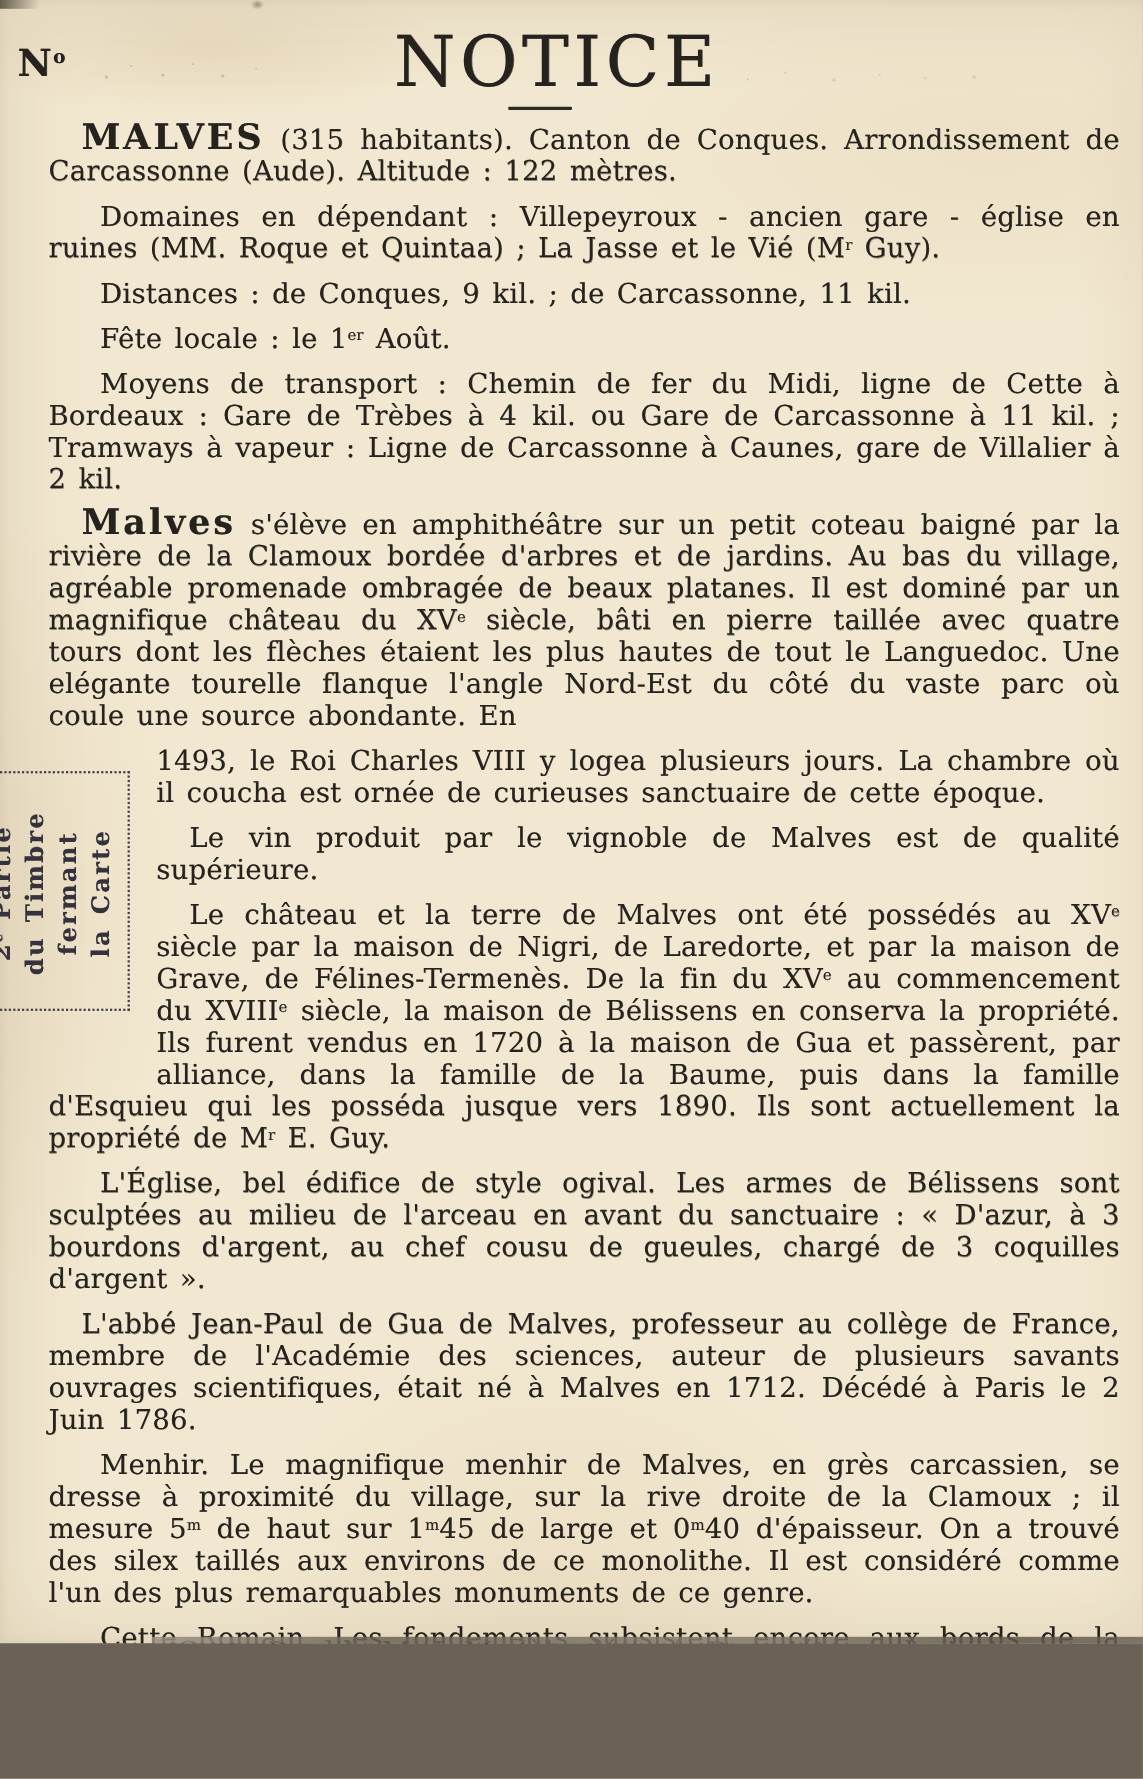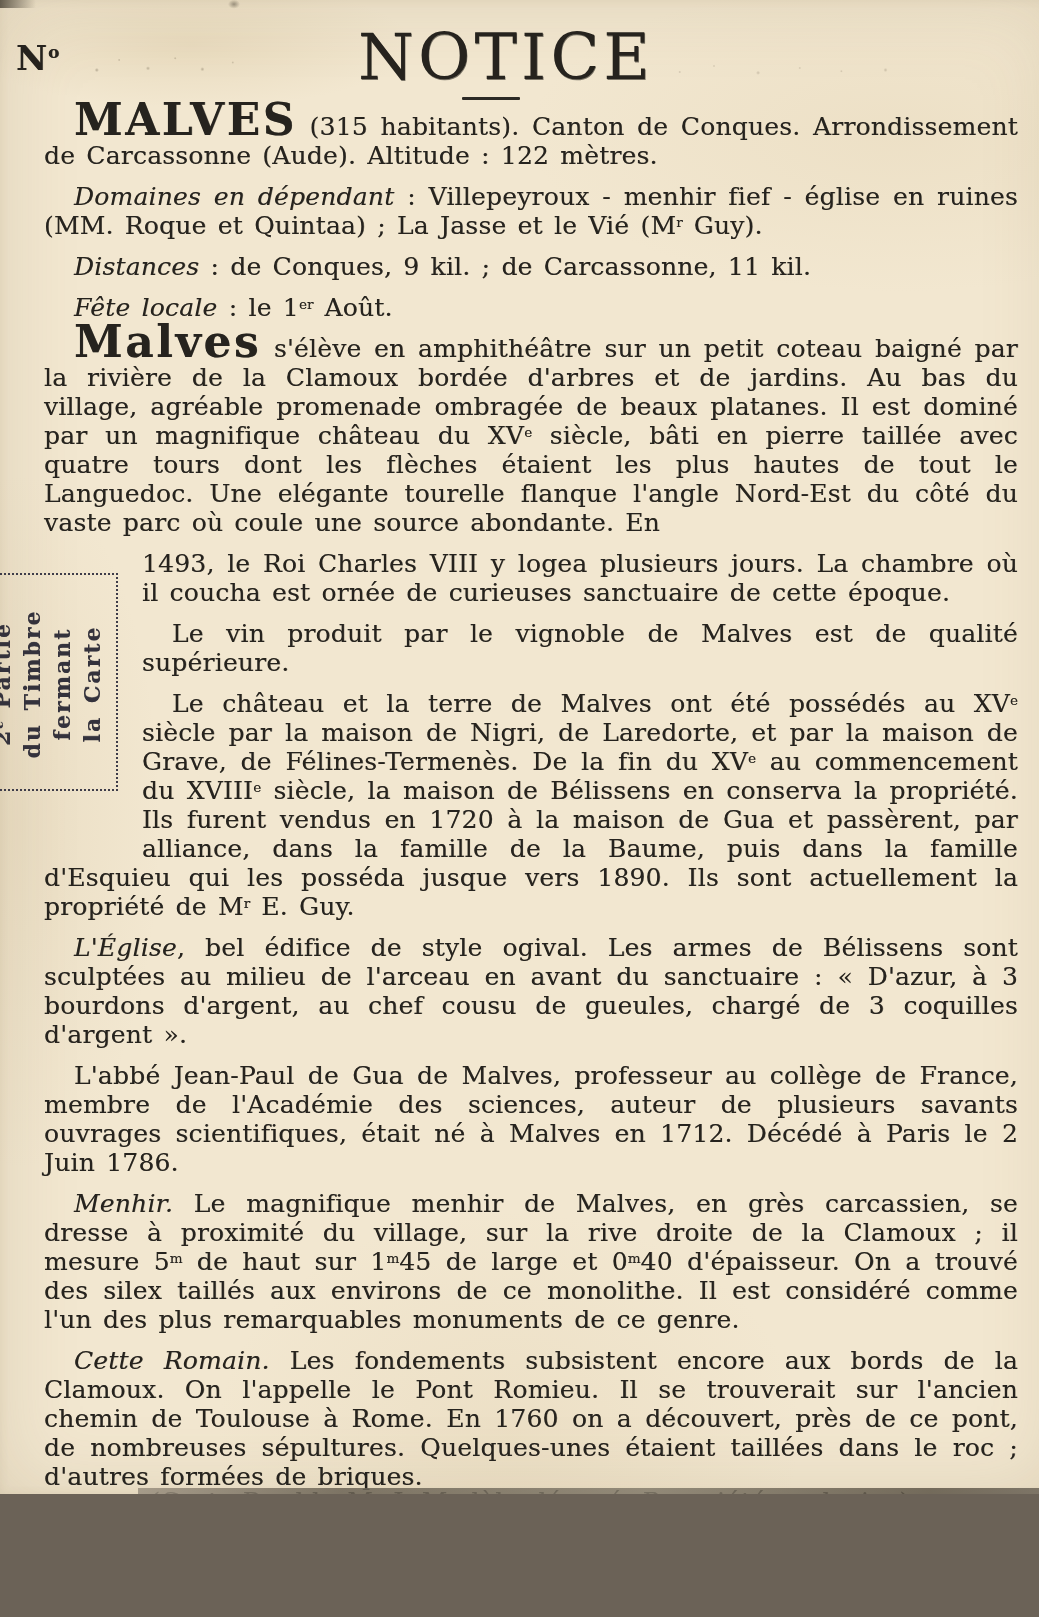--- a/index.html
+++ b/index.html
@@ -67,22 +67,22 @@
   .body-text{
     position:absolute;top:112px;left:0;right:0;
     padding:0 42px 0 44px;
     font-size:25px;line-height:29px;
     word-spacing:3px;letter-spacing:.2px;
     text-shadow:0.35px 0.35px 0.4px rgba(32,29,23,.45);
   }
   .para{margin:0 0 12px;text-indent:30px;text-align:justify;}
   .para.nogap{margin-bottom:12px;}
   .para.cont{text-indent:0;}
-  .it{font-style:italic;}
-  .lead{font-weight:700;font-size:44px;letter-spacing:2.5px;line-height:1px;}
+  .it{margin-left:17px;}
+  .lead{font-weight:700;font-size:32px;letter-spacing:2.5px;line-height:1px;}
   .body-text sup, .stamp-line sup{
     font-size:0.54em;line-height:0;vertical-align:7px;letter-spacing:0;
   }
   
   .stamp-float{
     float:left;width:136px;height:290px;
     margin-left:-44px;margin-right:6px;
     position:relative;
   }
   .stamp-box{
@@ -123,23 +123,24 @@
   <div class="no-label"><span>N</span><sup>o</sup></div>
 
   <div class="ghost ghost-left"></div>
   <div class="ghost ghost-right"></div>
 
   <div class="page-title">NOTICE</div>
   <div class="title-rule"></div>
 
   <div class="body-text">
       <p class="para"><span class="lead">MALVES</span><span> (315 habitants). Canton de Conques. Arrondissement de Carcassonne (Aude). Altitude : 122 mètres.</span></p>
-      <p class="para"><span class="it">Domaines en dépendant</span><span> : Villepeyroux - menhir fief - église en ruines (MM. Roque et Quintaa) ; La Jasse et le Vié (M</span><sup>r</sup><span> Guy).</span></p>
+      <p class="para"><span class="it">Domaines en dépendant</span><span> : Villepeyroux - ancien gare - église en ruines (MM. Roque et Quintaa) ; La Jasse et le Vié (M</span><sup>r</sup><span> Guy).</span></p>
       <p class="para"><span class="it">Distances</span><span> : de Conques, 9 kil. ; de Carcassonne, 11 kil.</span></p>
       <p class="para"><span class="it">Fête locale</span><span> : le 1</span><sup>er</sup><span> Août.</span></p>
+      <p class="para"><span class="it">Moyens de transport</span><span> : Chemin de fer du Midi, ligne de Cette à Bordeaux : Gare de Trèbes à 4 kil. ou Gare de Carcassonne à 11 kil. ; Tramways à vapeur : Ligne de Carcassonne à Caunes, gare de Villalier à 2 kil.</span></p>
       <p class="para nogap"><span class="lead">Malves</span><span> s'élève en amphithéâtre sur un petit coteau baigné par la rivière de la Clamoux bordée d'arbres et de jardins. Au bas du village, agréable promenade ombragée de beaux platanes. Il est dominé par un magnifique château du XV</span><sup>e</sup><span> siècle, bâti en pierre taillée avec quatre tours dont les flèches étaient les plus hautes de tout le Languedoc. Une elégante tourelle flanque l'angle Nord-Est du côté du vaste parc où coule une source abondante. En</span></p>
       <div class="stamp-float">
         <div class="stamp-box">
           <div class="stamp-text">
             <div class="stamp-line"><span>2</span><sup>e</sup><span> Partie</span></div>
             <div class="stamp-line"><span>du Timbre</span></div>
             <div class="stamp-line"><span>fermant</span></div>
             <div class="stamp-line"><span>la Carte</span></div>
           </div>
         </div>

